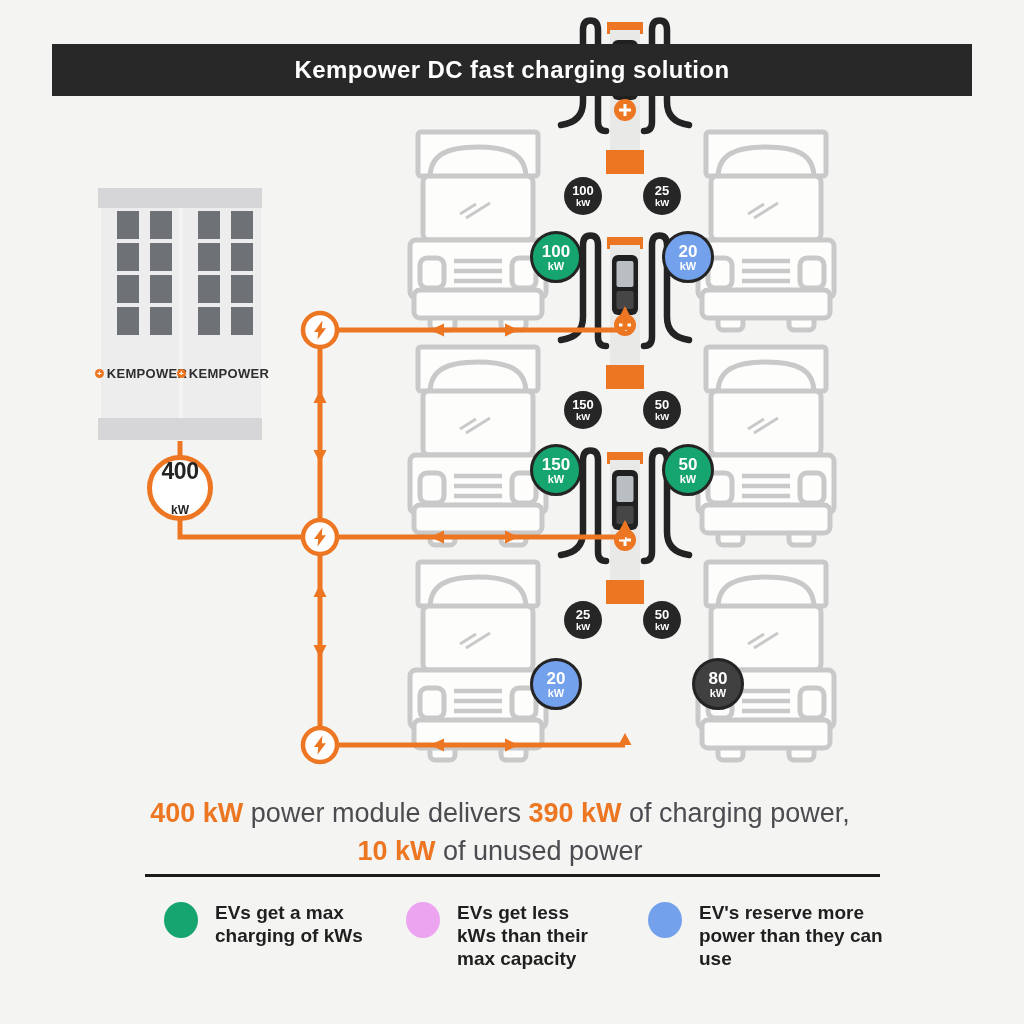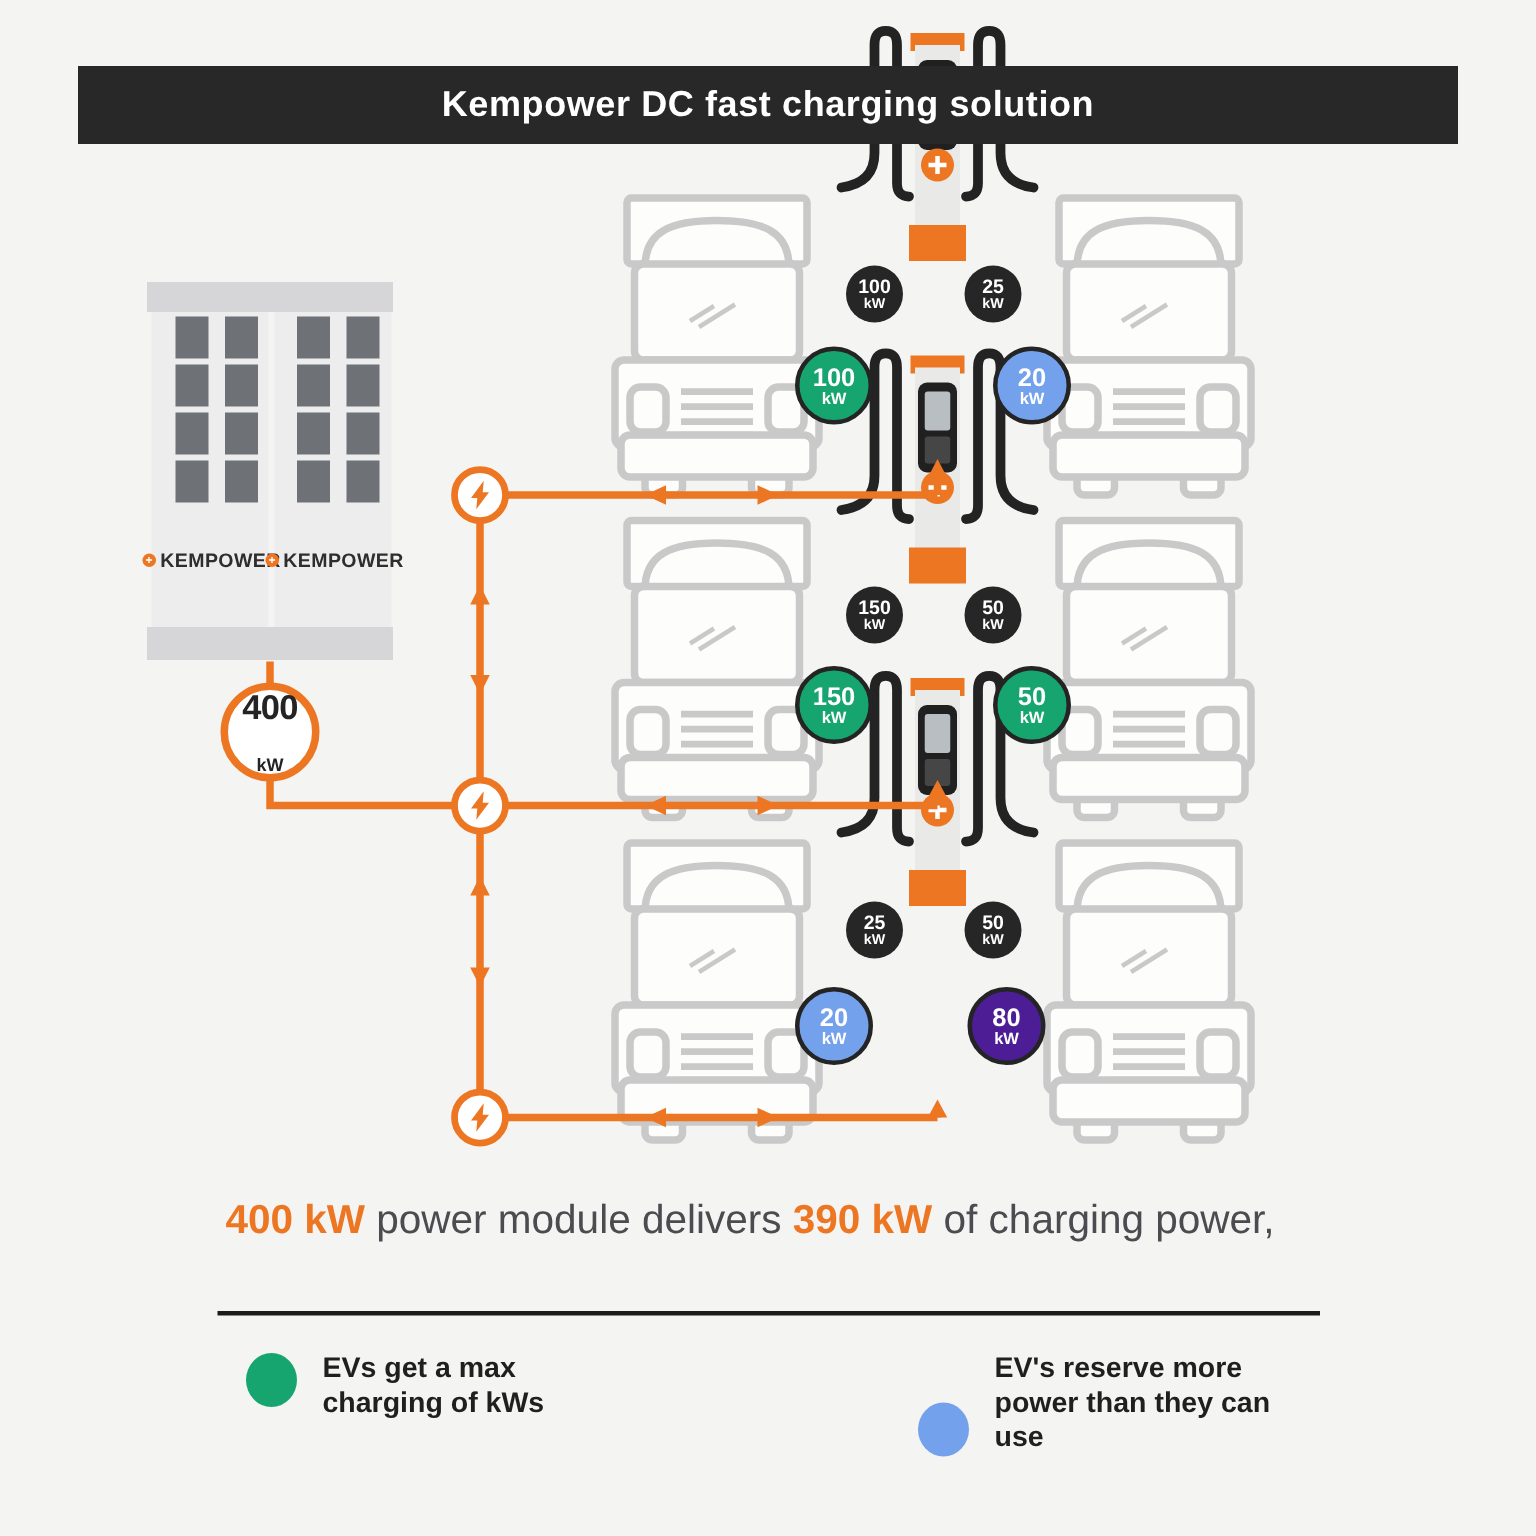--- a/index.html
+++ b/index.html
@@ -225,33 +225,38 @@
       <span class="u">kW</span>
   </div>
   <div class="badge" style="left:643px;top:601px;">
     <span class="v">50</span>
       <span class="u">kW</span>
   </div>
   <div class="ev" style="left: 530px; top: 658px; background-color: rgb(116, 161, 236);">
     <span class="v">20</span>
       <span class="u">kW</span>
   </div>
-  <div class="ev" style="left: 645px; top: 658px; background-color: #4c1d95;">
+  <div class="ev" style="left: 692px; top: 658px; background-color: #404040;">
     <span class="v">80</span>
       <span class="u">kW</span>
   </div>
 
   <div class="summary">
     <div><span class="hl">400 kW</span><span> power module delivers </span><span class="hl">390 kW</span><span> of charging power,</span></div>
+    <div><span class="hl">10 kW</span><span> of unused power</span></div>
   </div>
 
   <div class="divider"></div>
 
   <div class="legend-item" style="left:164px;">
     <span class="legend-dot" style="background-color: rgb(23, 165, 111);"></span>
     <div class="legend-label" style="width:162px;">EVs get a max charging of kWs</div>
   </div>
-  <div class="legend-item" style="left:612px;align-items:flex-end;">
+  <div class="legend-item" style="left:406px;">
+    <span class="legend-dot" style="background-color: rgb(236, 164, 240);"></span>
+    <div class="legend-label" style="width:152px;">EVs get less kWs than their max capacity</div>
+  </div>
+  <div class="legend-item" style="left:648px;">
     <span class="legend-dot" style="background-color: rgb(116, 161, 236);"></span>
     <div class="legend-label" style="width:188px;">EV's reserve more power than they can use</div>
   </div>
 
 </div>
 
 </body></html>

